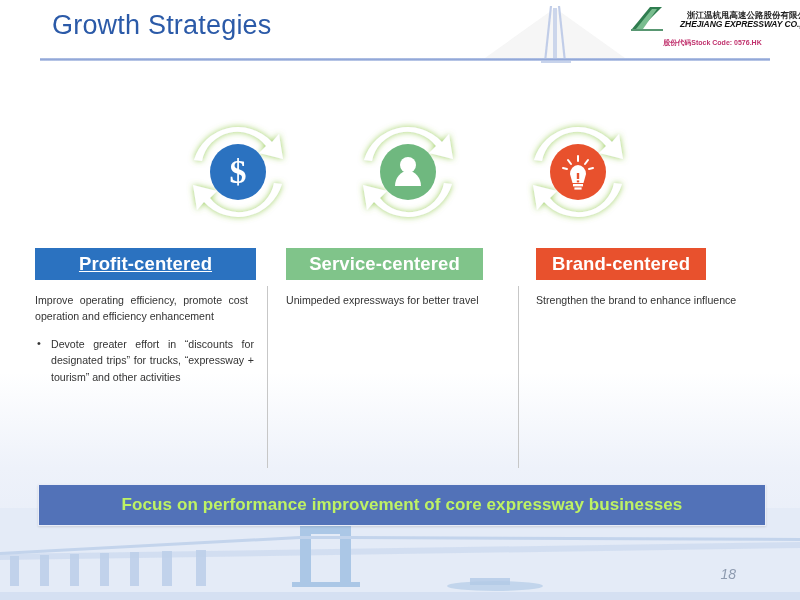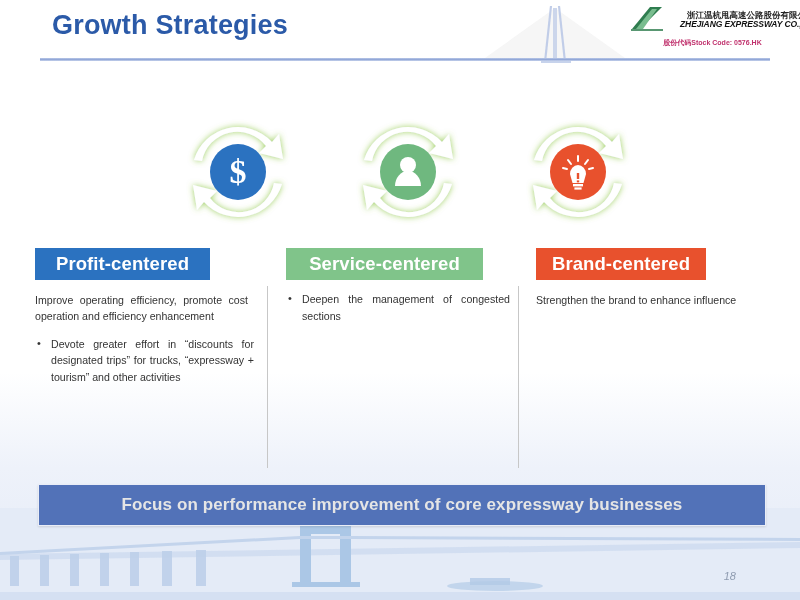--- a/index.html
+++ b/index.html
@@ -36,21 +36,21 @@
     width: 800px; height: 92px;
     background: linear-gradient(to bottom, #e6ecf8 0%, #dfe7f5 45%, #d9e3f3 100%);
   }
   #bottom-photo svg { display: block; }
 
   
   #title {
     position: absolute;
     left: 52px; top: 10px;
     font-size: 27px;
-    font-weight: bold;
+    font-weight: normal;
     color: #2b5aa8;
     letter-spacing: .2px;
   }
   #header-rule {
     position: absolute;
     left: 40px; top: 58px;
     width: 730px; height: 3px;
     background: linear-gradient(to bottom, #b9c8e8 0%, #8fa5d6 55%, #ccd7ee 100%);
   }
 
@@ -105,21 +105,21 @@
   .cat-bar {
     height: 32px;
     display: flex;
     align-items: center;
     justify-content: center;
     color: #ffffff;
     font-size: 18.5px;
     font-weight: bold;
     letter-spacing: .1px;
   }
-  .bar-profit  { background: #2b72c0; width: 175px; }
+  .bar-profit  { background: #2b72c0; width: 221px; text-decoration: underline; }
   .bar-service { background: #80c48a; width: 197px; }
   .bar-brand   { background: #e8512d; width: 170px; }
 
   .lead {
     margin-top: 12px;
     font-size: 10.6px;
     color: #333333;
     line-height: 1.55;
   }
   .col-1 .lead { width: 213px; text-align: justify; }
@@ -157,31 +157,31 @@
     left: 38px; top: 484px;
     width: 726px; height: 40px;
     background: #5272b8;
     border: 1px solid #e9edf7;
     display: flex;
     align-items: center;
     justify-content: center;
     box-shadow: 0 1px 2px rgba(0,0,0,.12);
   }
   #banner-text {
-    color: #e5e5e5;
+    color: #bef264;
     font-size: 17px;
     font-weight: bold;
     letter-spacing: .1px;
   }
 
   
   #page-number {
     position: absolute;
     right: 64px; bottom: 18px;
-    font-size: 11px;
+    font-size: 14px;
     color: #8e9bb0;
     font-style: italic;
   }
 </style>
 </head>
 <body>
 
 <div id="slide">
 
   <div id="bridge-top" class="bg-layer">
@@ -299,22 +299,22 @@
     <div class="col col-1">
       <div class="cat-bar bar-profit">Profit-centered</div>
       <div class="lead">Improve operating efficiency, promote cost operation and efficiency enhancement</div>
       <ul class="bullets">
         <li>Devote greater effort in “discounts for designated trips” for trucks, “expressway + tourism” and other activities</li>
       </ul>
     </div>
 
     <div class="col col-2">
       <div class="cat-bar bar-service">Service-centered</div>
+      <div class="lead">Unimpeded expressways for better travel</div>
       <ul class="bullets">
-        <li>Deepen the management of congested sections</li>
       </ul>
     </div>
 
     <div class="col col-3">
       <div class="cat-bar bar-brand">Brand-centered</div>
       <div class="lead">Strengthen the brand to enhance influence</div>
       <ul class="bullets">
       </ul>
     </div>
 

